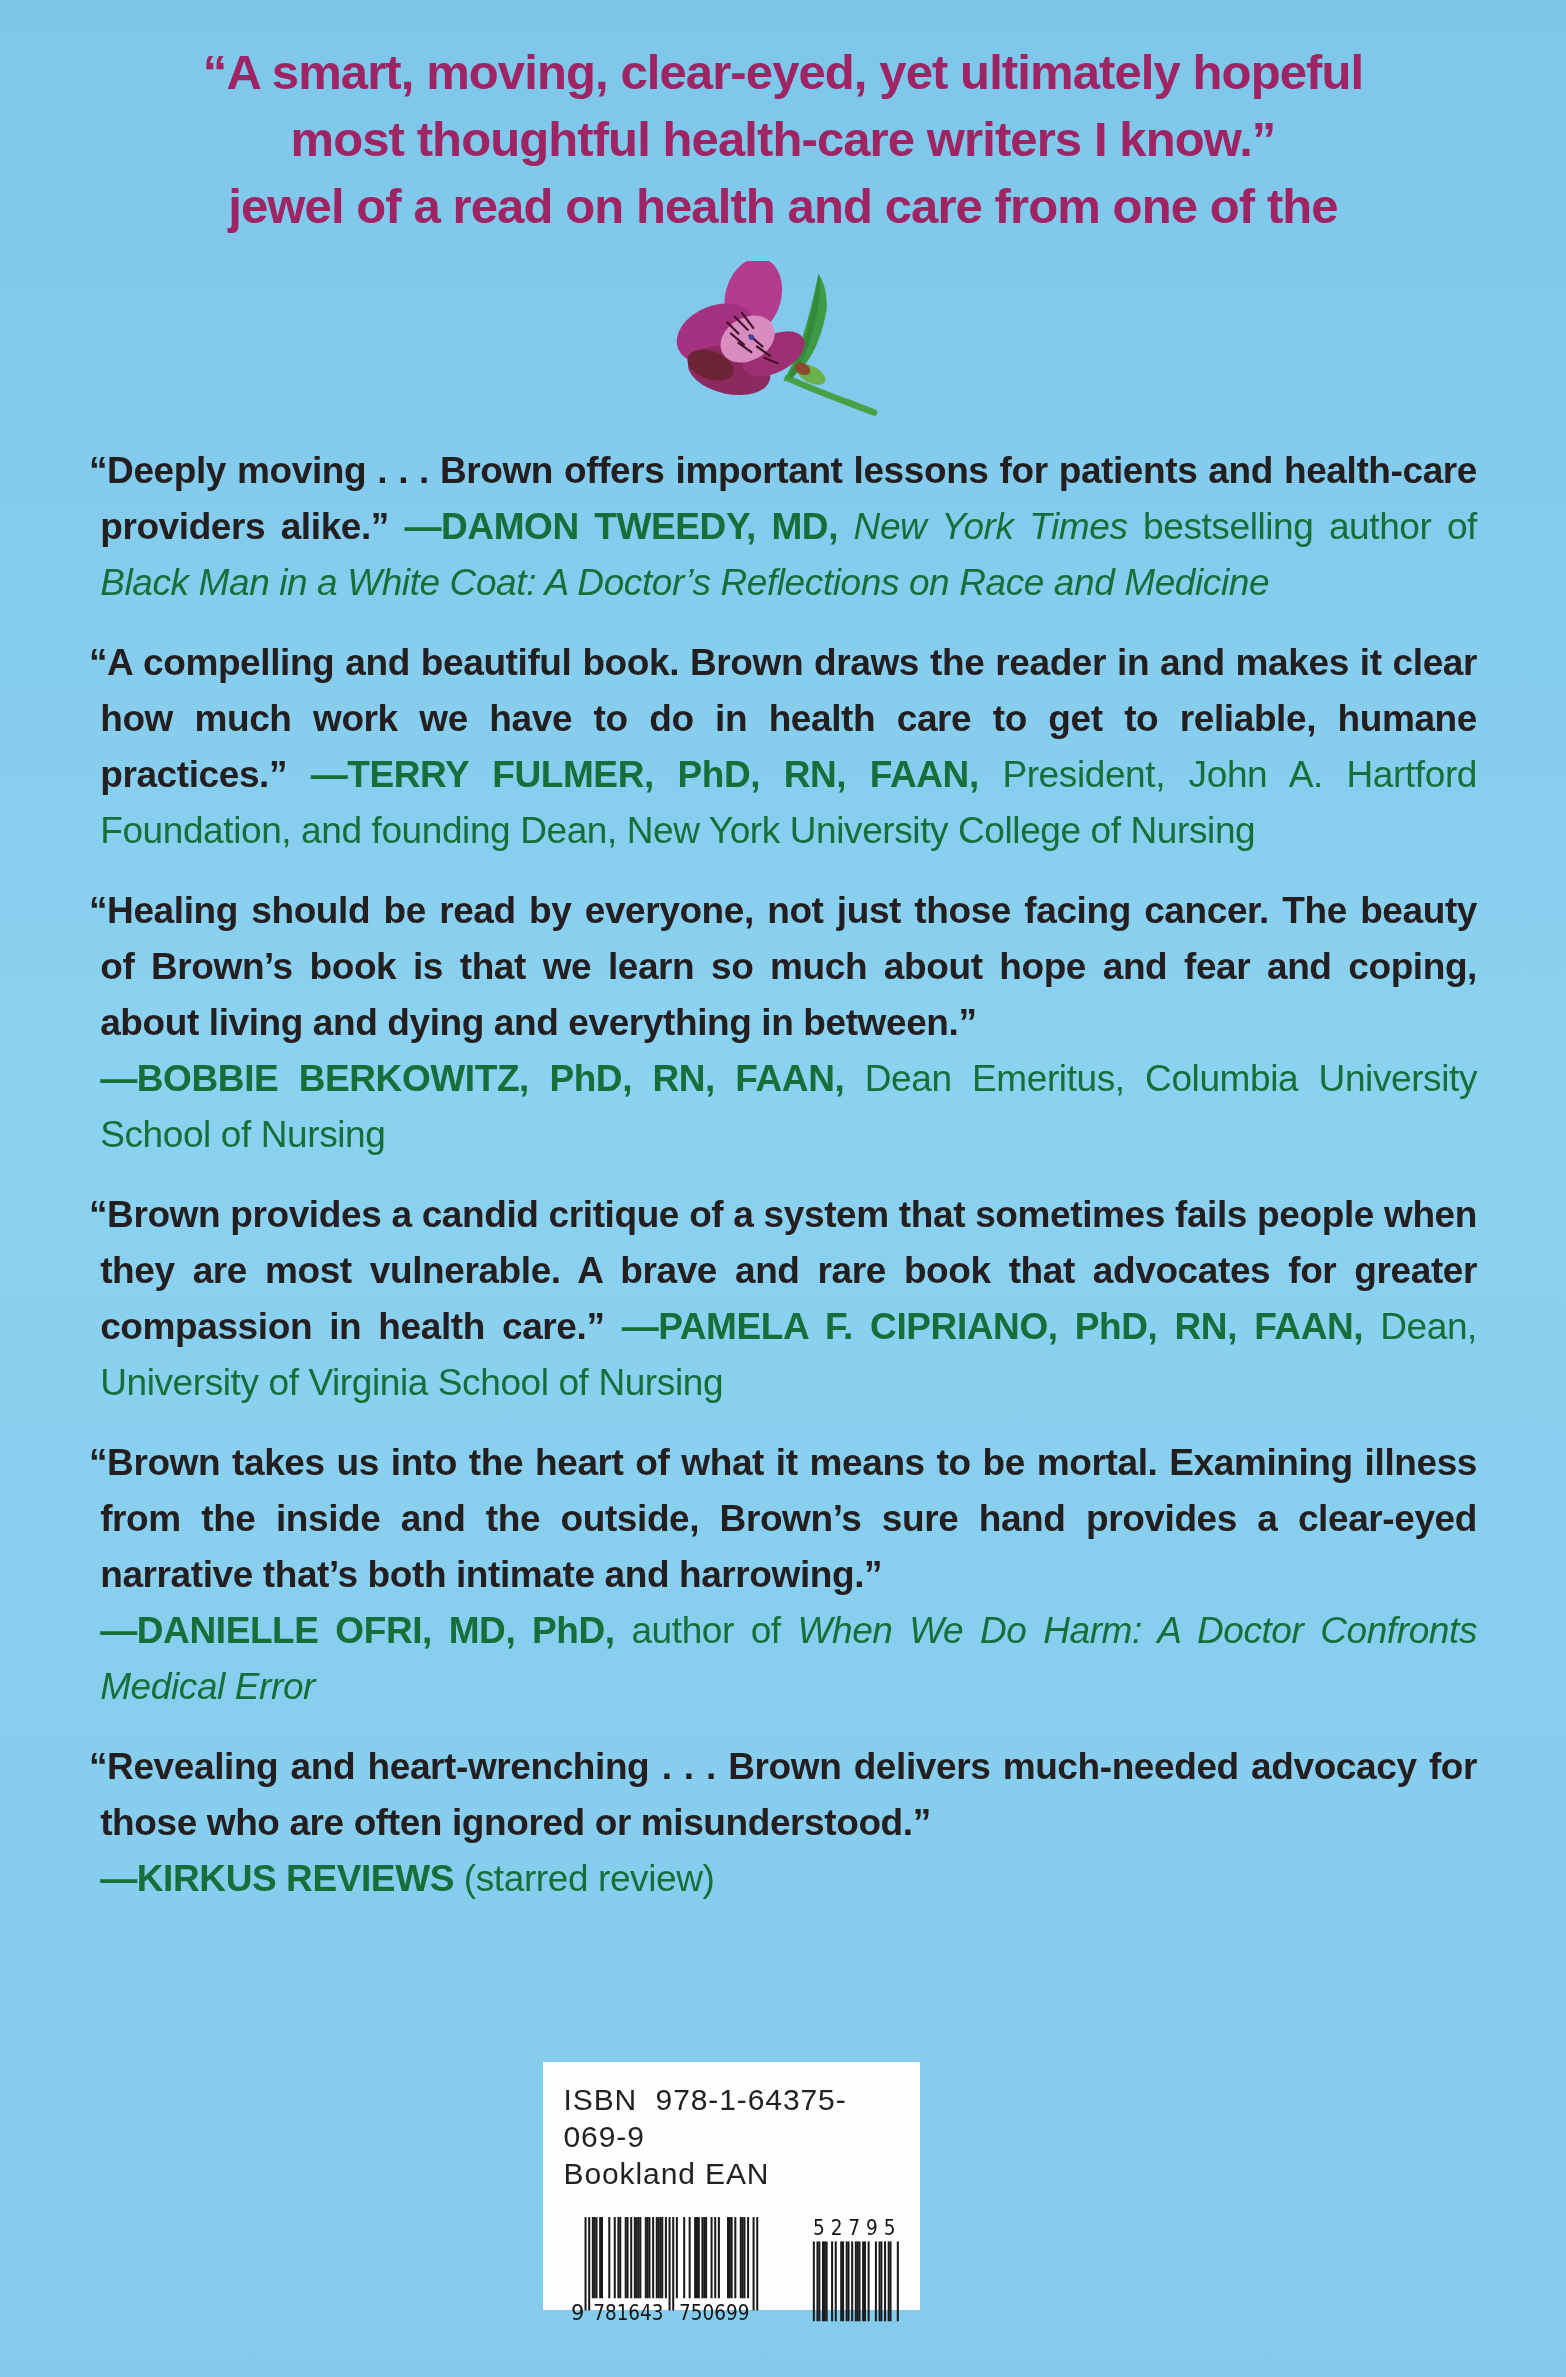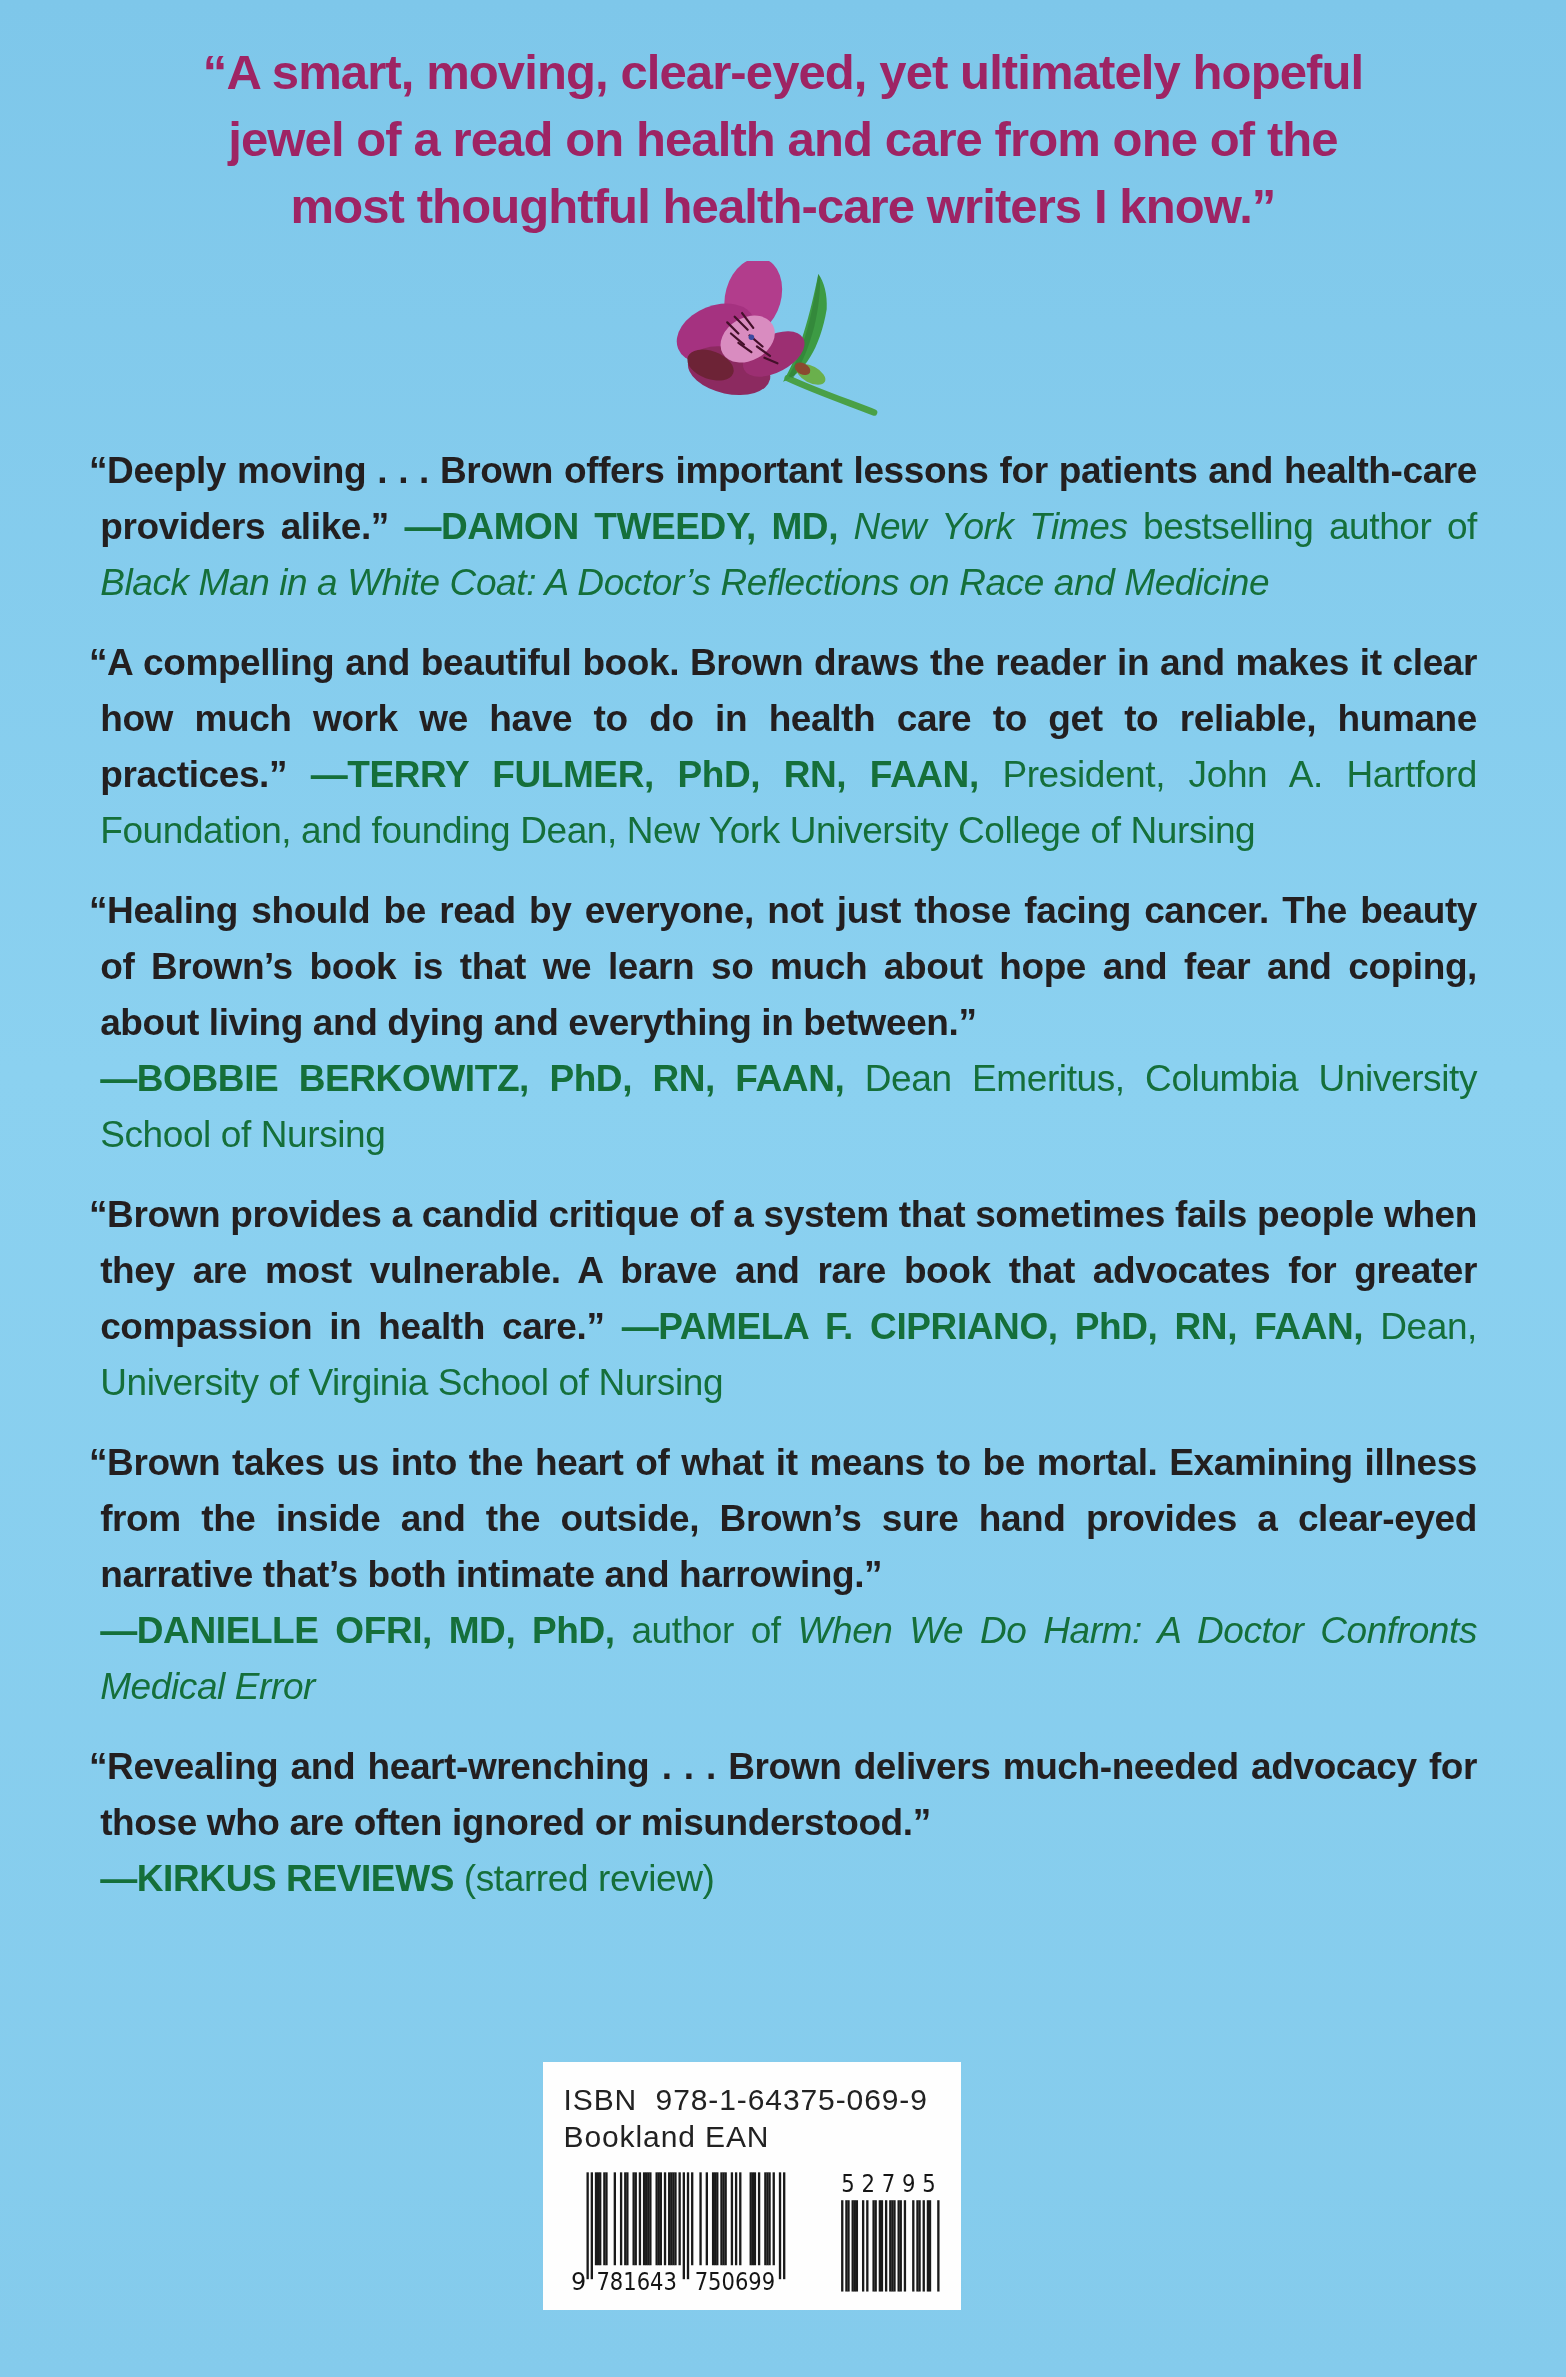--- a/index.html
+++ b/index.html
@@ -65,21 +65,21 @@
   .seg-quote{color:var(--black);font-weight:700;}
   .seg-quote-italic{color:var(--black);font-weight:700;}
   .seg-attr-bold{color:var(--green);font-weight:700;}
   .seg-attr{color:var(--green);font-weight:400;}
   .seg-attr-italic{color:var(--green);font-style:italic;font-weight:400;}
   .seg-attr-bold-italic{color:var(--green);font-weight:700;}
   
   .barcode-panel{
     position:absolute;
     left:543px;top:2062px;
-    width:418px;height:248px;
+    width:377px;height:248px;
     background:#fefefe;
     padding:18.6px 18.6px 0 20.5px;
   }
   .isbn-line,.bookland-line{
     font-size:30px;
     line-height:37px;
     color:#222;
     letter-spacing:0.9px;
     font-weight:400;
   }
@@ -93,22 +93,22 @@
   .barcode-row svg{display:block;}
   .bc-text{font-family:"DejaVu Sans",sans-serif;fill:#151515;}
 </style>
 </head>
 <body>
 
 <div class="page">
 
   <div class="headline">
     <div>“A smart, moving, clear-eyed, yet ultimately hopeful</div>
+    <div>most thoughtful health-care writers I know.”</div>
     <div>jewel of a read on health and care from one of the</div>
-    <div>most thoughtful health-care writers I know.”</div>
   </div>
 
 
   <div class="flower-wrap">
     <svg width="224" height="158" viewBox="0 0 240 170">
 
       <path d="M125 126 C 155 140, 190 152, 218 163" stroke="#4aa047" stroke-width="7" fill="none" stroke-linecap="round"></path>
 
       <path d="M158 14 C 149 58, 138 100, 120 130 C 142 122, 160 94, 167 52 C 168 36 164 22 158 14 Z" fill="#3d9b44"></path>
       <path d="M158 14 C 152 55, 143 95, 126 124 L 131 126 C 148 98, 160 60, 160 18 Z" fill="#2e7d36" opacity="0.6"></path>

